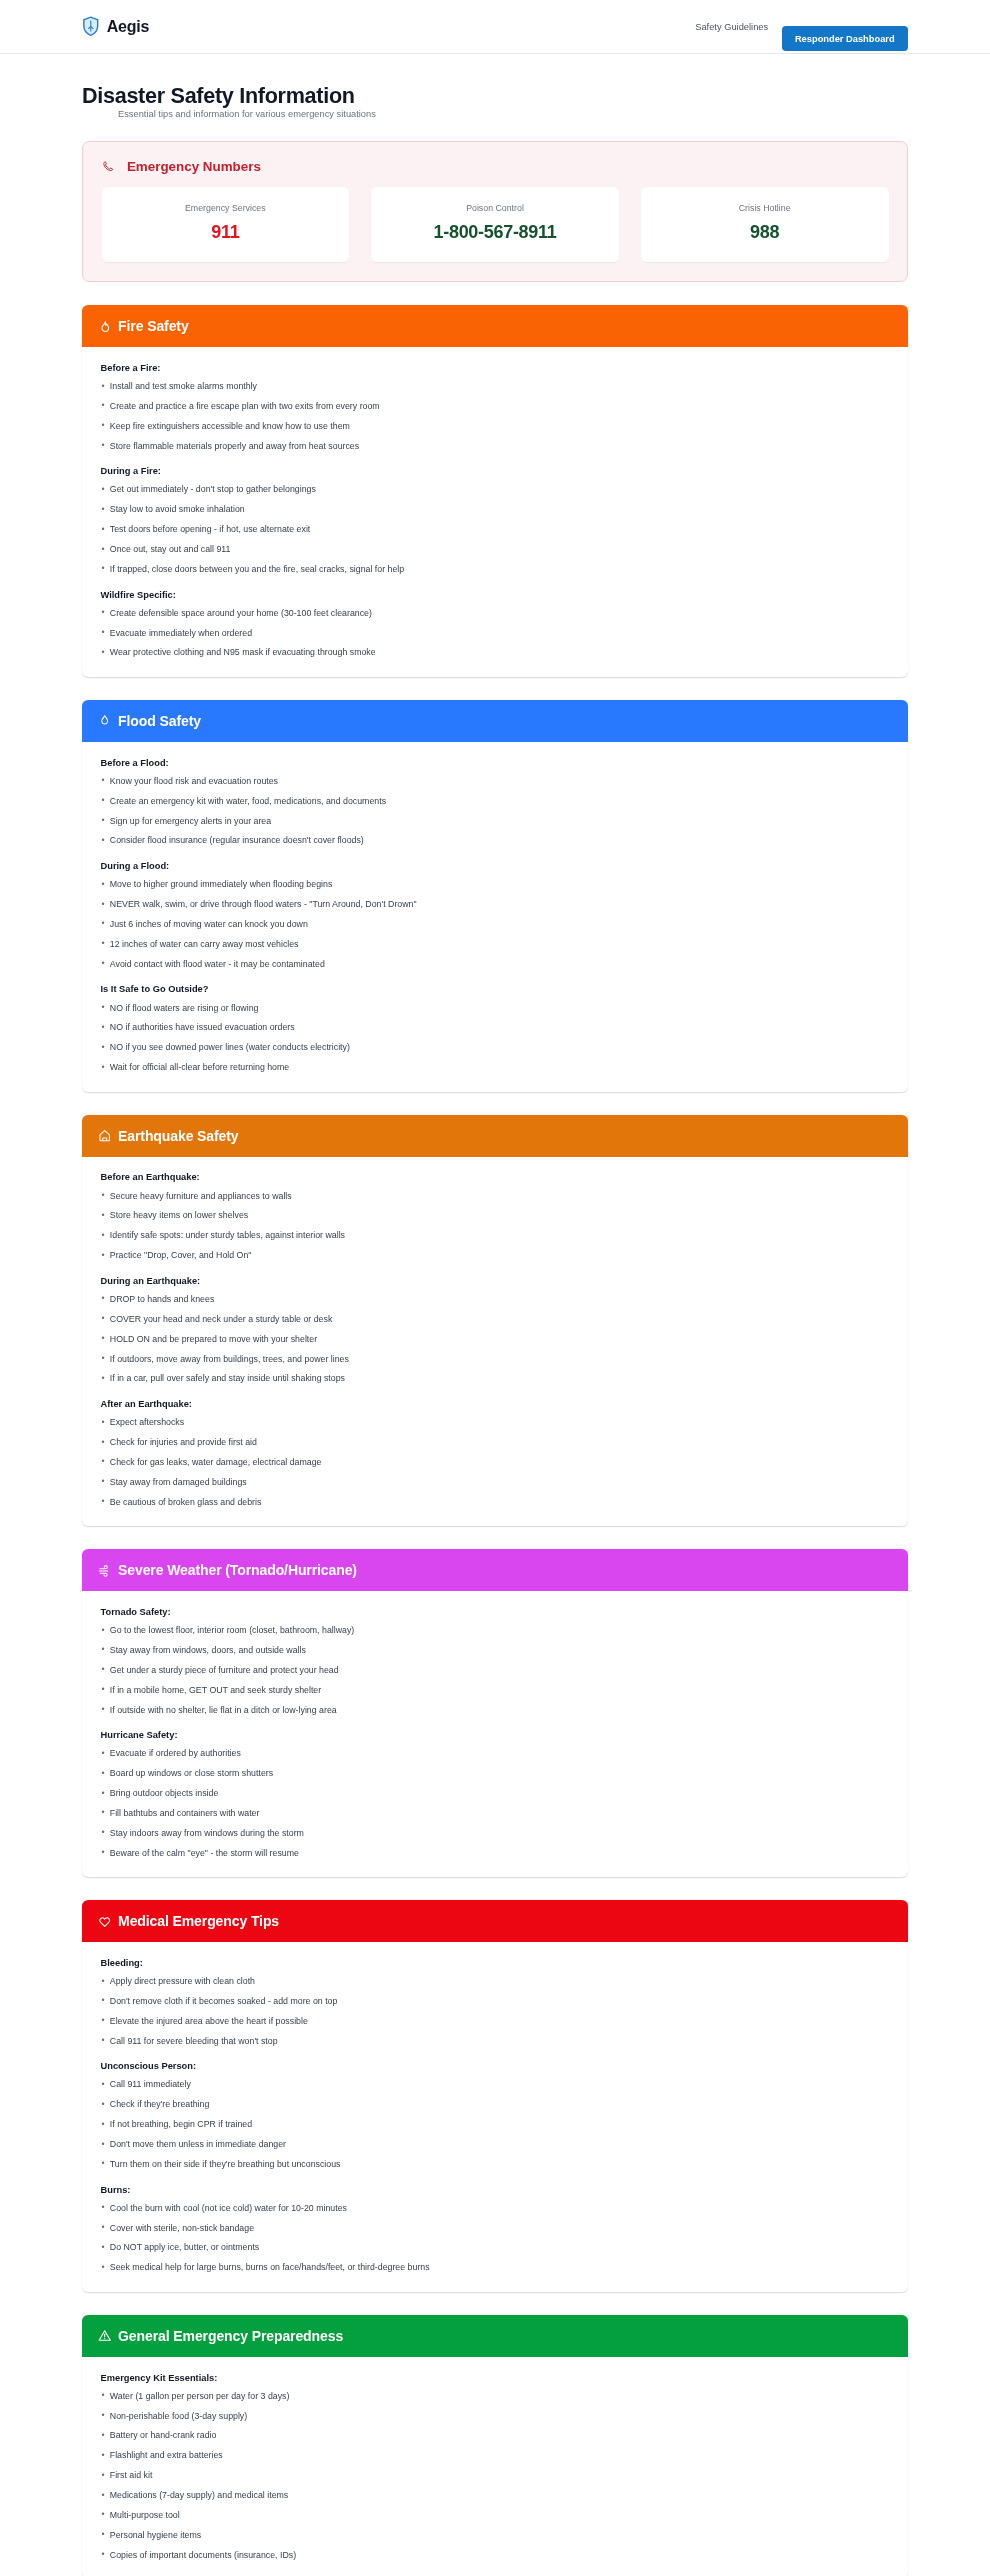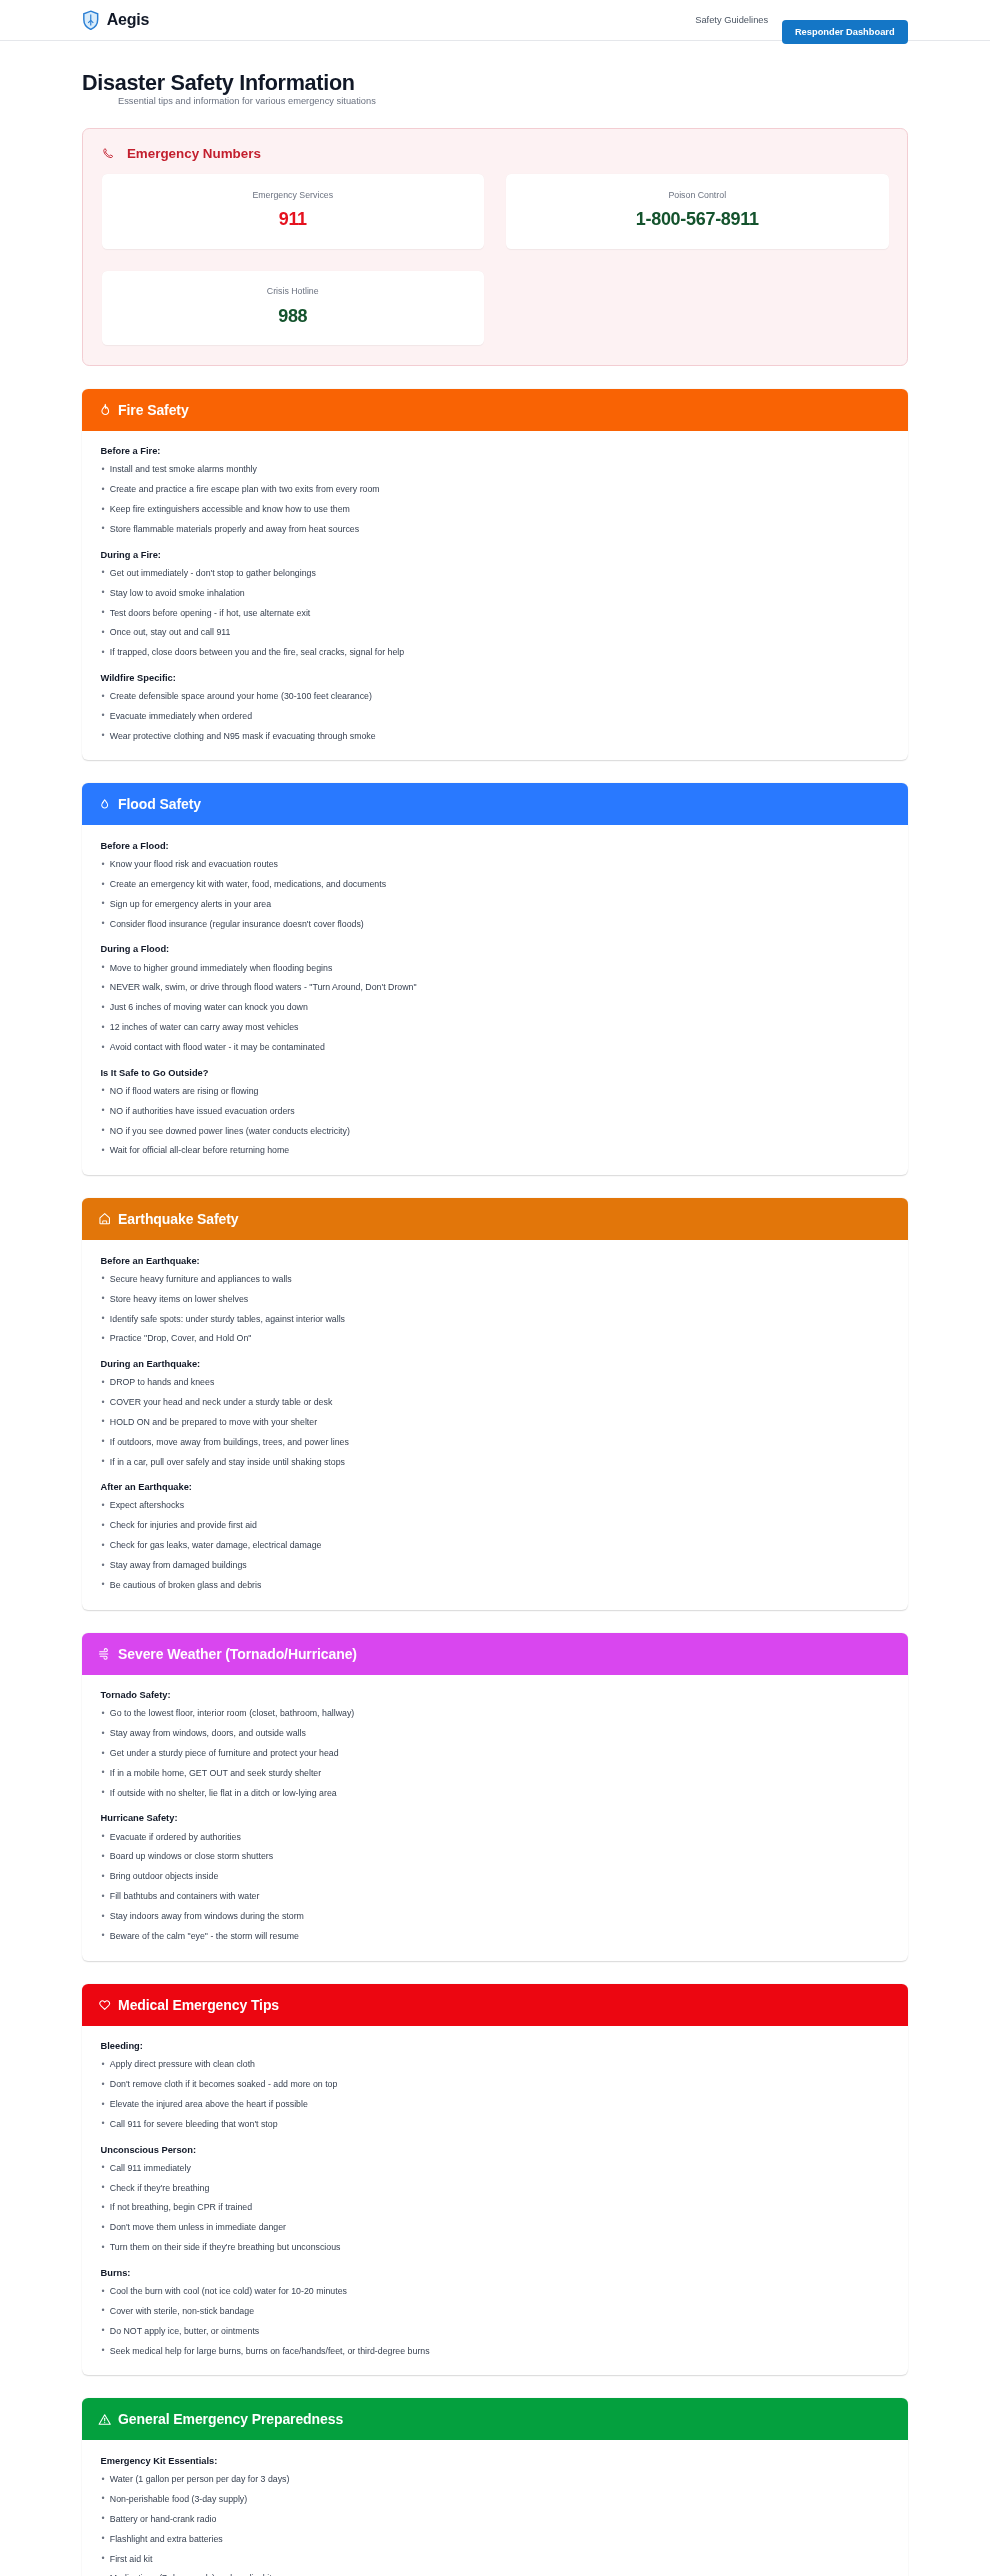--- a/index.html
+++ b/index.html
@@ -7,21 +7,21 @@
     width: 990px;
     background: #ffffff;
     font-family: "Liberation Sans", sans-serif;
     color: #1f2937;
     -webkit-font-smoothing: antialiased;
   }
   body { padding-bottom: 0; }
 
   
   .topnav {
-    height: 41px;
+    height: 54px;
     border-bottom: 0.5px solid #e5e7eb;
     display: flex;
     align-items: center;
     padding: 0 82px;
     background: #fff;
   }
   .brand { display: flex; align-items: center; gap: 7.2px; }
   .brand-logo { width: 17.5px; height: 20.6px; display: block; }
   .brand-name { font-size: 16px; font-weight: 700; color: #111827; letter-spacing: -0.2px; }
   .nav-right { margin-left: auto; display: flex; align-items: center; gap: 13.4px; }
@@ -43,21 +43,21 @@
     margin-top: 21.6px;
     background: #fdf2f3;
     border: 0.5px solid #f3cdd2;
     border-radius: 7.2px;
     padding: 17.5px 18.5px 19.6px 18.5px;
   }
   .emergency-title {
     display: flex; align-items: center; gap: 13px;
     font-size: 13.4px; font-weight: 700; color: #c31f2e; margin-bottom: 13.4px;
   }
-  .emergency-grid { display: grid; grid-template-columns: repeat(2, 1fr); gap: 22px; }
+  .emergency-grid { display: grid; grid-template-columns: repeat(3, 1fr); gap: 22px; }
   .num-card {
     background: #fff; border-radius: 5.2px; padding: 15.5px 5.2px 18.5px 5.2px;
     text-align: center; box-shadow: 0 0.5px 1px rgba(0,0,0,0.05);
   }
   .num-label { font-size: 8.8px; color: #6b7280; margin-bottom: 9.3px; }
   .num-value { font-size: 18px; font-weight: 700; color: #e5121f; letter-spacing: -0.3px; }
 
   
   .section {
     margin-top: 23px;

